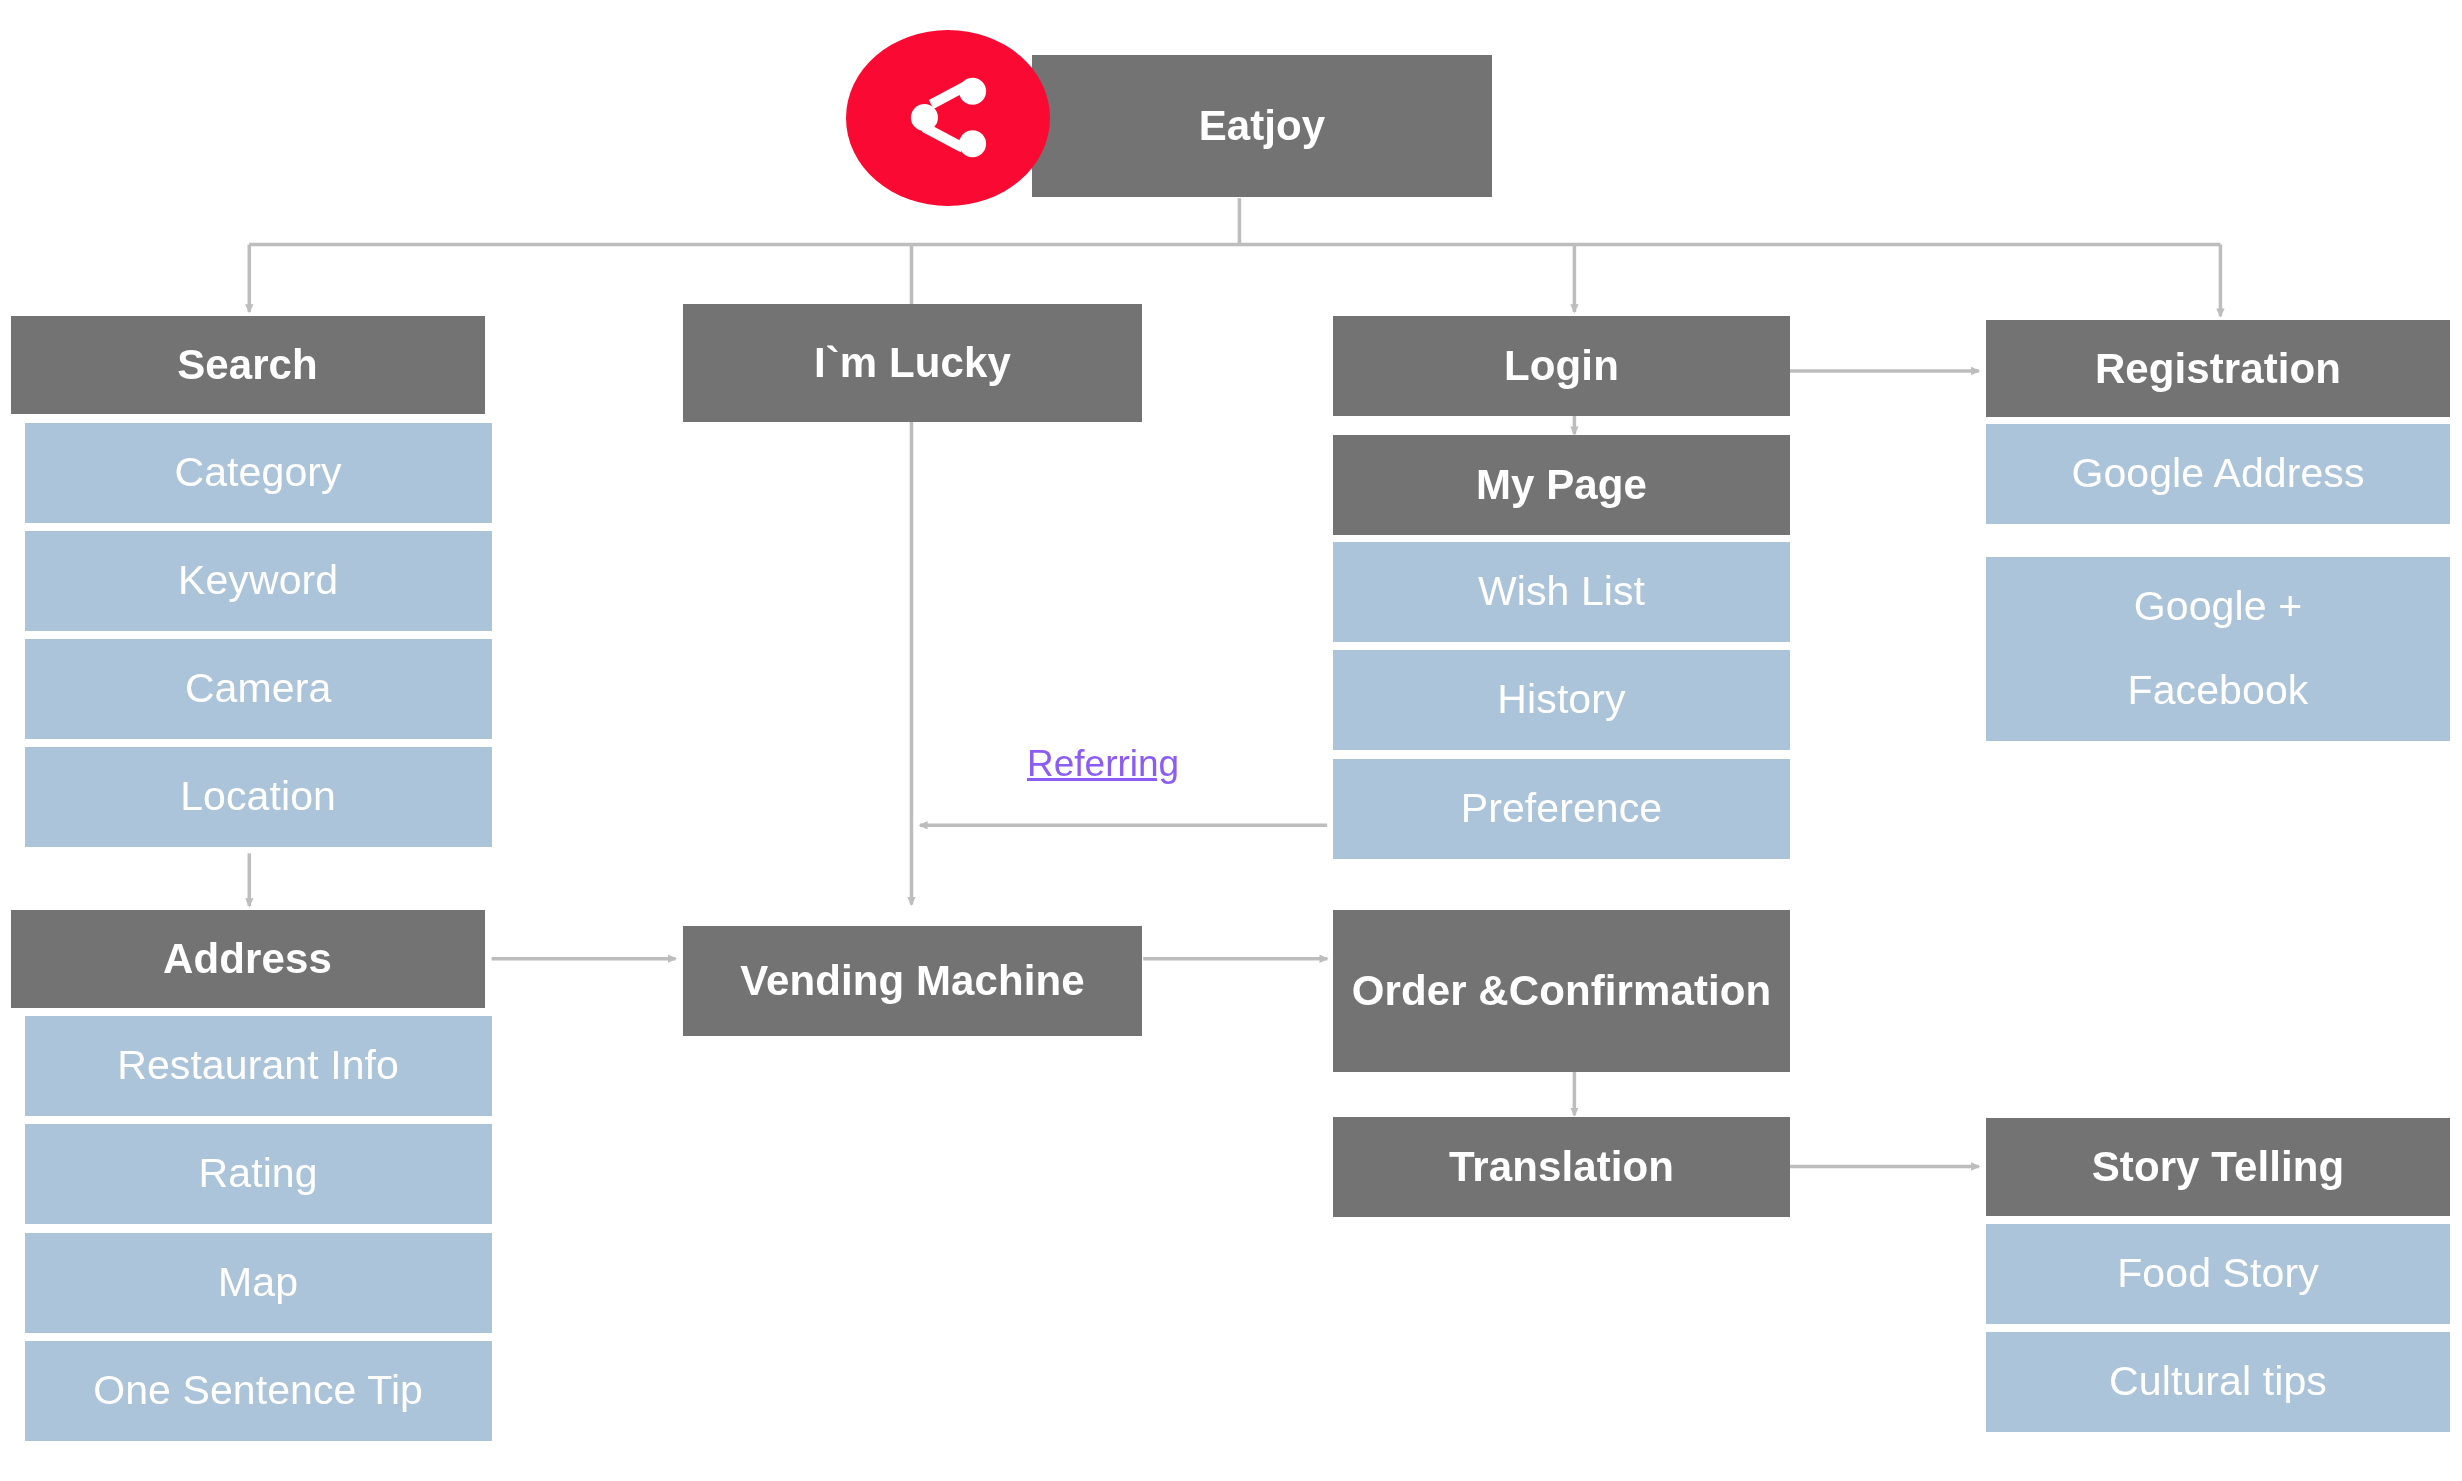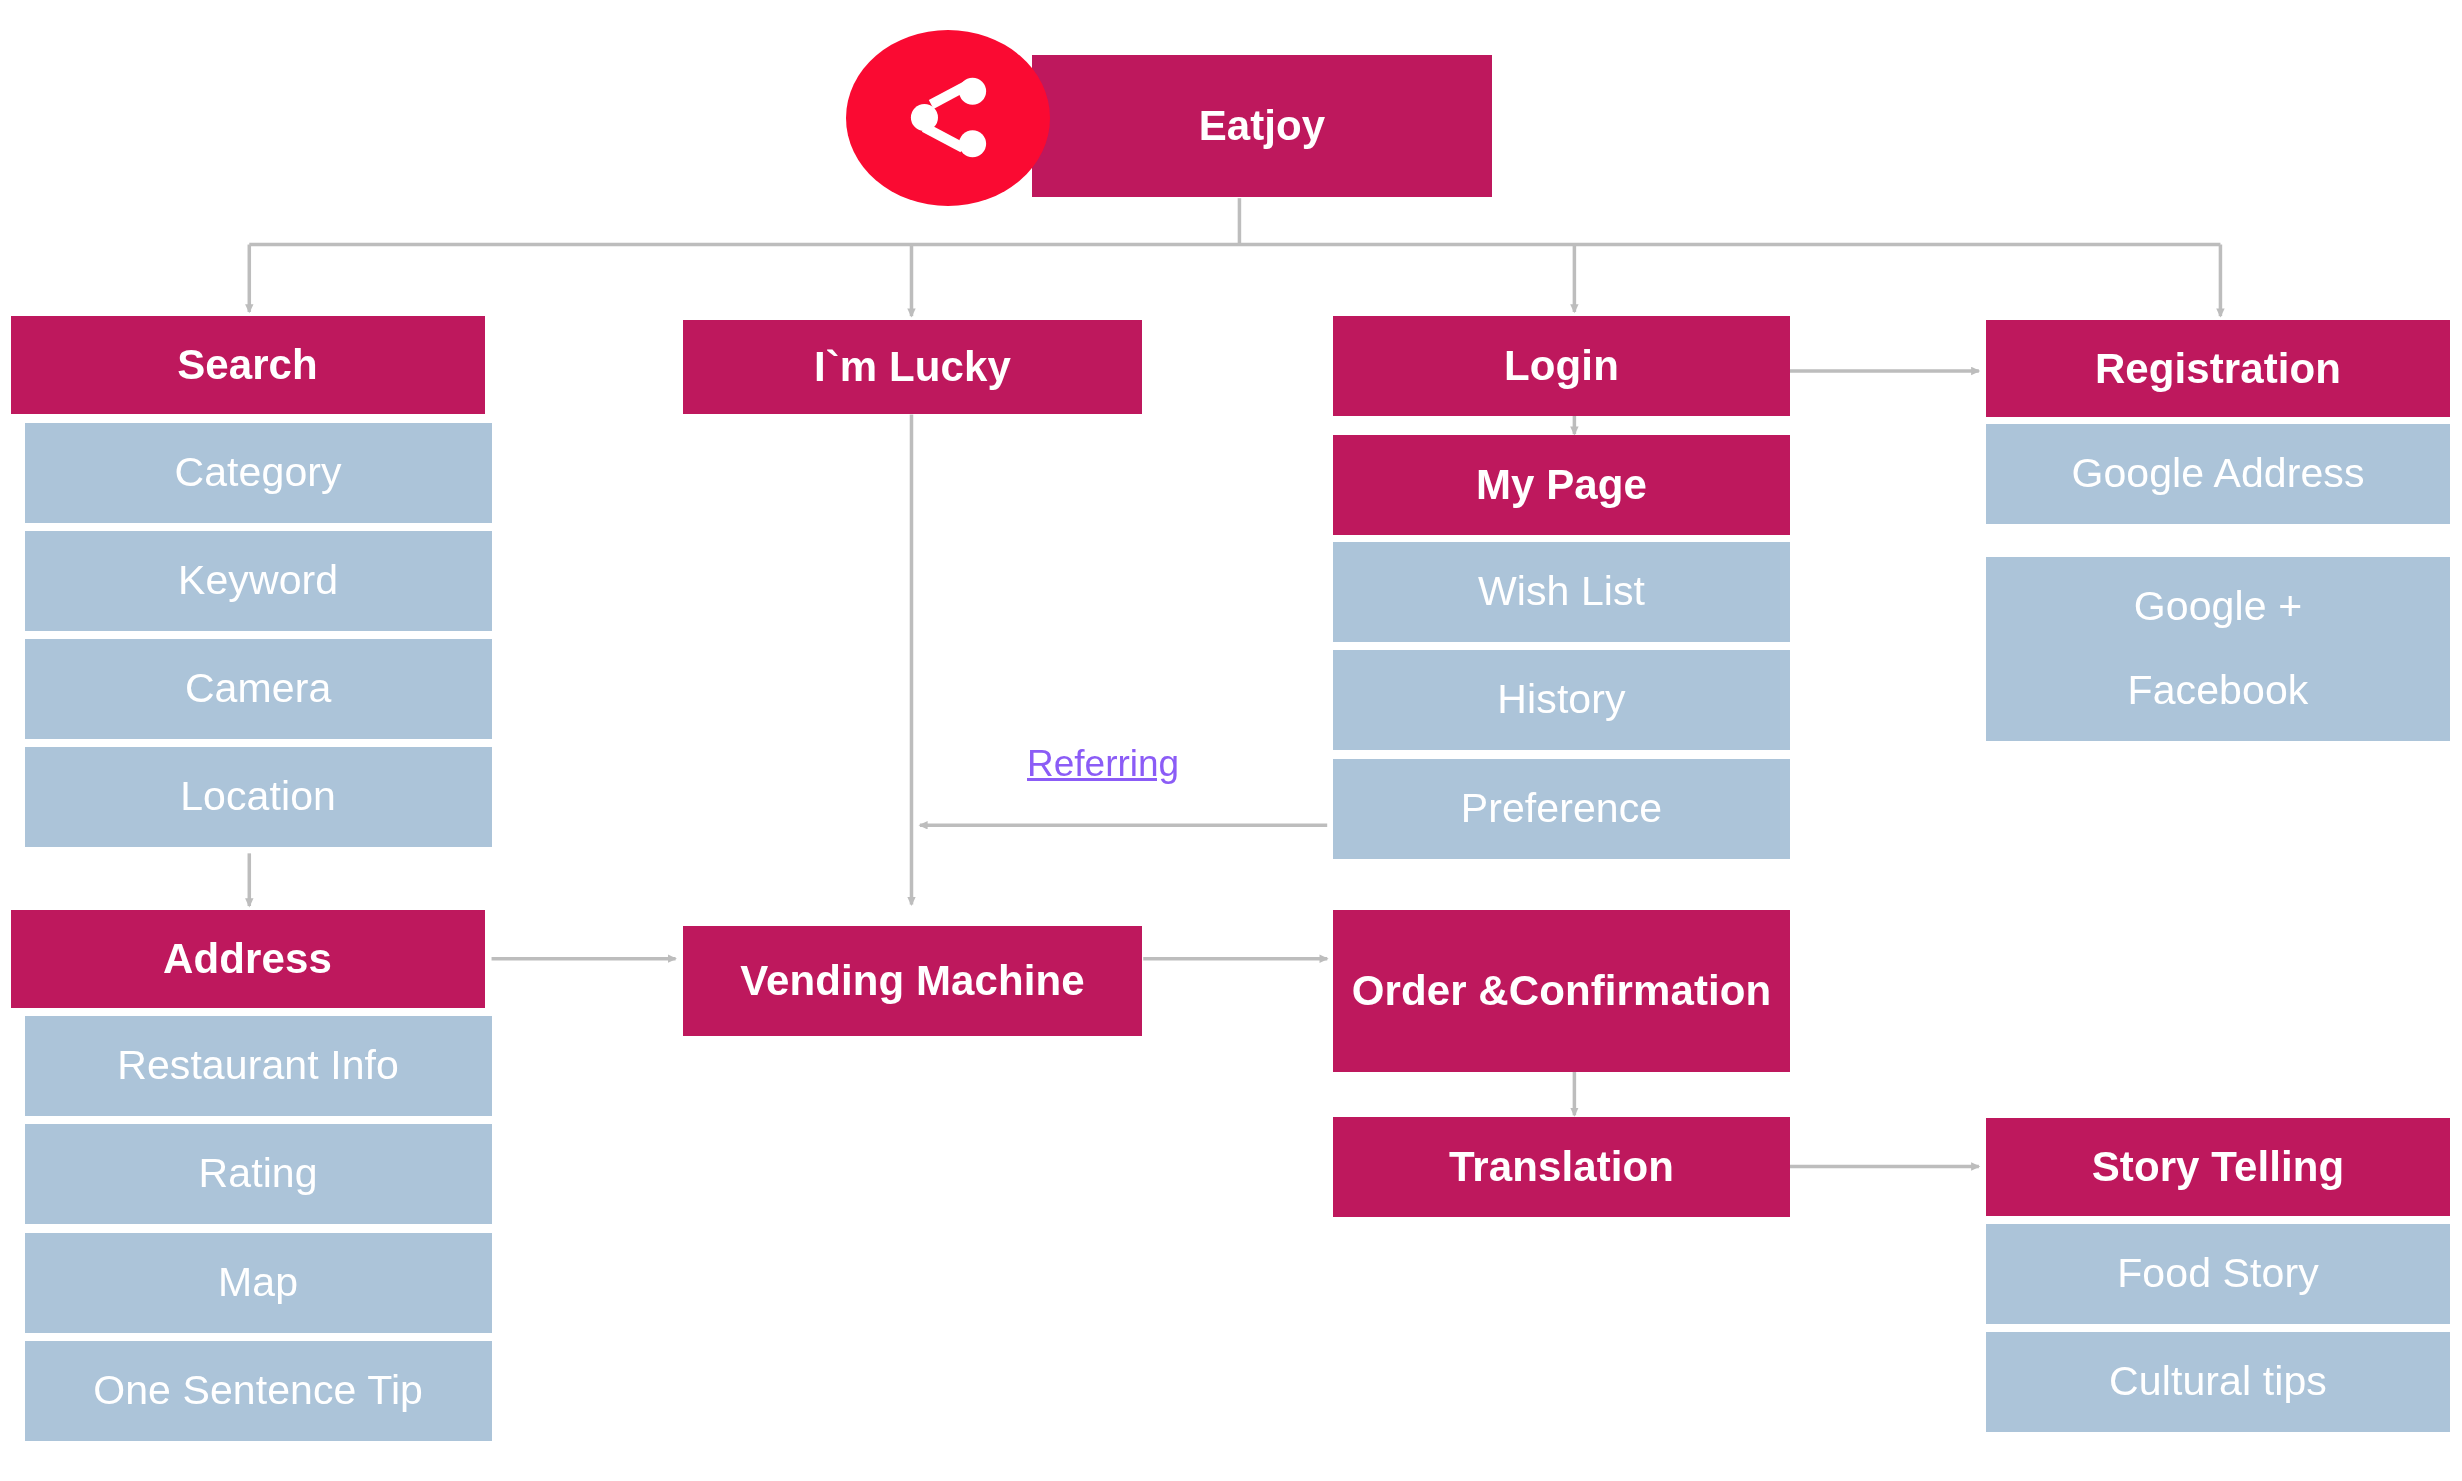--- a/index.html
+++ b/index.html
@@ -28,21 +28,21 @@
     position: absolute;
     box-sizing: border-box;
     display: flex;
     align-items: center;
     justify-content: center;
     text-align: center;
     line-height: 1.12;
     color: #ffffff;
   }
   .node.dark {
-    background: #be185d;
+    background: #737373;
     font-weight: bold;
     font-size: 42px;
     letter-spacing: 0.1px;
   }
   .node.light {
     background: #acc4d9;
     font-weight: normal;
     font-size: 41px;
     letter-spacing: 0.1px;
   }
@@ -153,21 +153,21 @@
   <div class="node light" style="left:24.6px; top:1124px; width:467px; height:100px;">
     <span>Rating</span>
   </div>
   <div class="node light" style="left:24.6px; top:1233px; width:467px; height:100px;">
     <span>Map</span>
   </div>
   <div class="node light" style="left:24.6px; top:1341px; width:467px; height:100px;">
     <span>One Sentence Tip</span>
   </div>
 
-  <div class="node dark" style="left:683px; top:320px; width:459px; height:94px;">
+  <div class="node dark" style="left:683px; top:304px; width:459px; height:118px;">
     <span>I`m Lucky</span>
   </div>
   <div class="node dark" style="left:683px; top:910px; width:459px; height:110px;margin-top:16px;">
     <span>Vending Machine</span>
   </div>
 
   <div class="edge-label" style="left:1027px; top:743px;">
     <span>Referring</span>
   </div>
 

